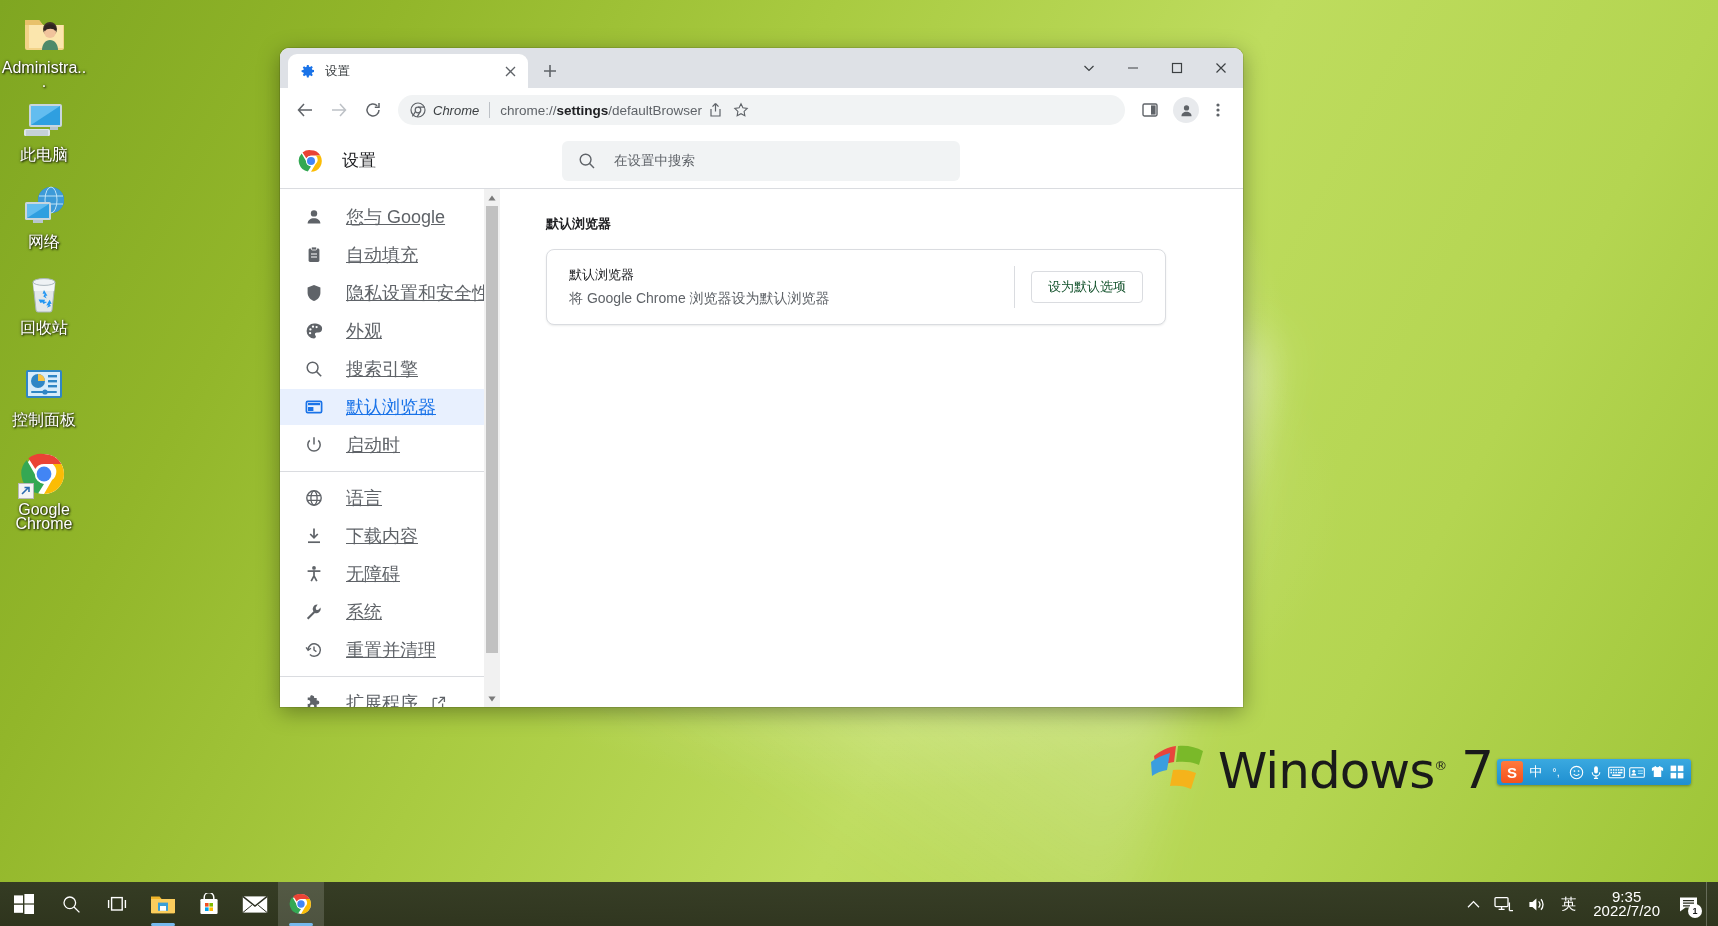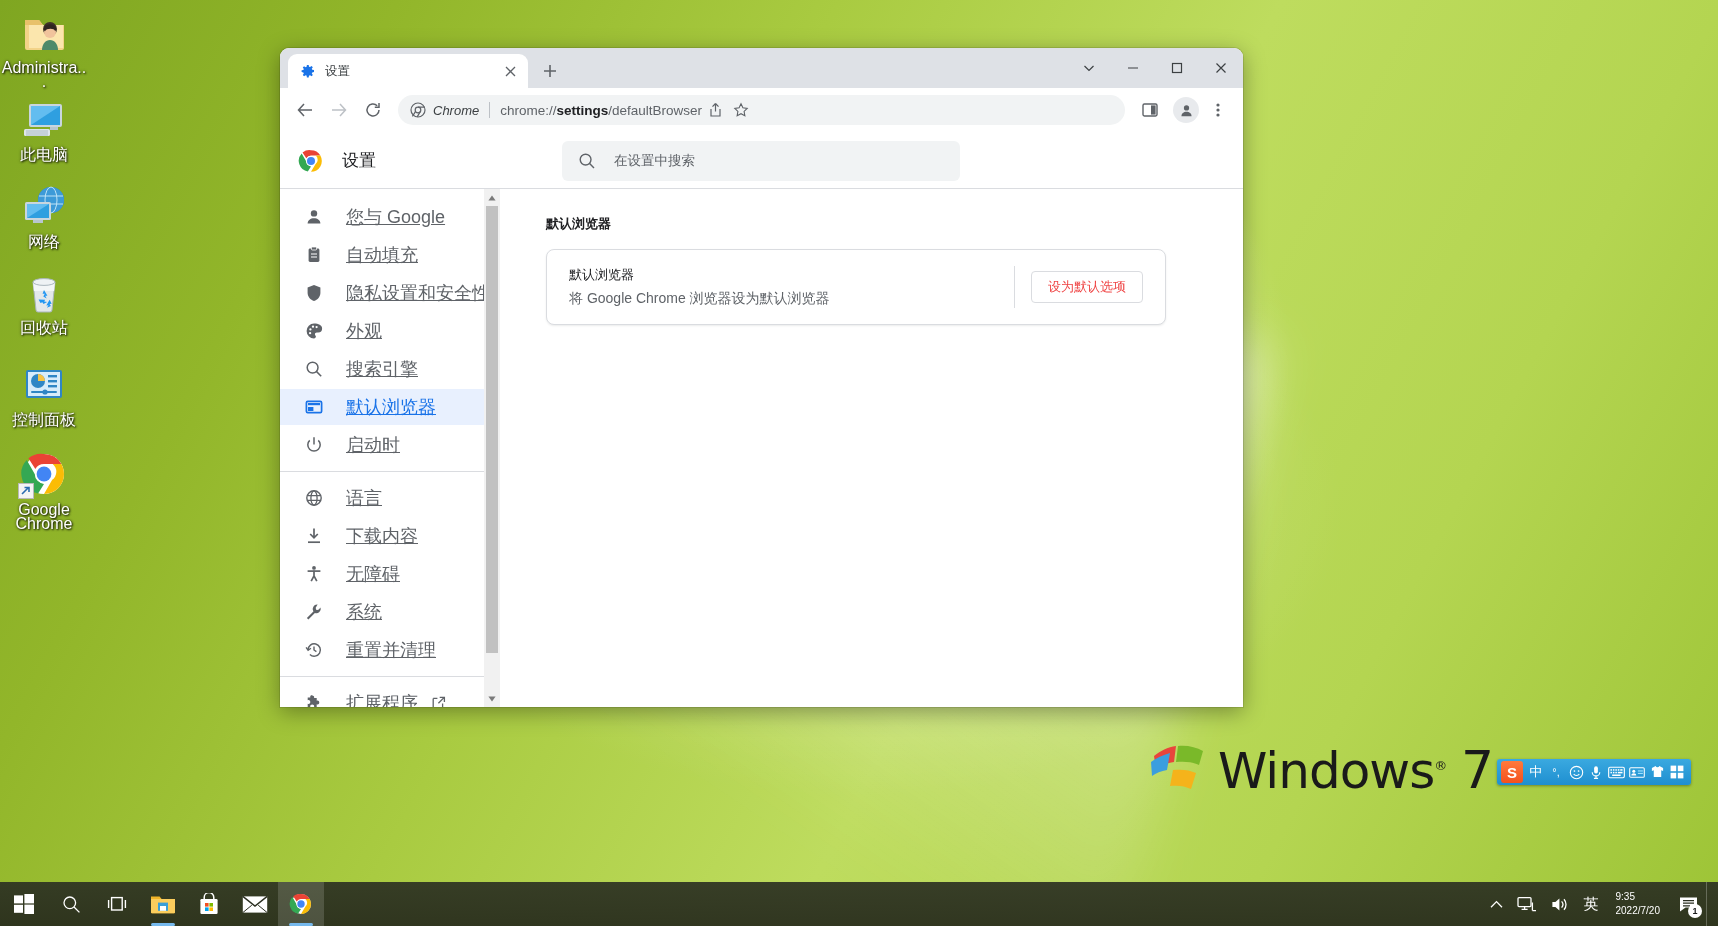--- a/index.html
+++ b/index.html
@@ -242,21 +242,21 @@
     box-shadow: 0 1px 2px rgba(60,64,67,0.10);
   }
   #default-card .card-text { flex: 1; min-width: 0; }
   #default-card .card-title { font-size: 13px; color: #202124; margin-bottom: 6px; }
   #default-card .card-sub { font-size: 14px; color: #5f6368; }
   #default-card .card-divider { width: 1px; align-self: stretch; background: #dadce0; margin: 0 16px; }
   #set-default-btn {
     flex: none;
     height: 32px; padding: 0 16px;
     border: 1px solid #dadce0; border-radius: 4px;
-    background: #fff; color: #ef4444;
+    background: #fff; color: #14532d;
     font-size: 13px;
     display: flex; align-items: center; justify-content: center;
     font-family: "Liberation Sans", sans-serif;
   }
 
   
   #ime-bar {
     position: absolute;
     left: 1497px; top: 759px;
     height: 26px;
@@ -322,22 +322,22 @@
     padding-right: 4px;
   }
   .tray-item {
     height: 44px; padding: 0 7px;
     display: flex; align-items: center; justify-content: center;
     color: #fff; font-size: 13px;
   }
   #clock {
     height: 44px; padding: 0 10px;
     display: flex; flex-direction: column;
-    justify-content: center;
-    color: #fff; font-size: 10px; line-height: 14px;
+    align-items: center; justify-content: center;
+    color: #fff; font-size: 15px; line-height: 14px;
   }
   #action-center { height: 44px; width: 36px; display: flex; align-items: center; justify-content: center; position: relative; }
   #action-center .badge {
     position: absolute; right: 4px; bottom: 8px;
     width: 14px; height: 14px; border-radius: 50%;
     background: #fff; color: #1b1b1b;
     font-size: 9px; display: flex; align-items: center; justify-content: center;
     font-weight: bold;
   }
   #show-desktop { width: 8px; height: 44px; border-left: 1px solid rgba(255,255,255,0.25); }

